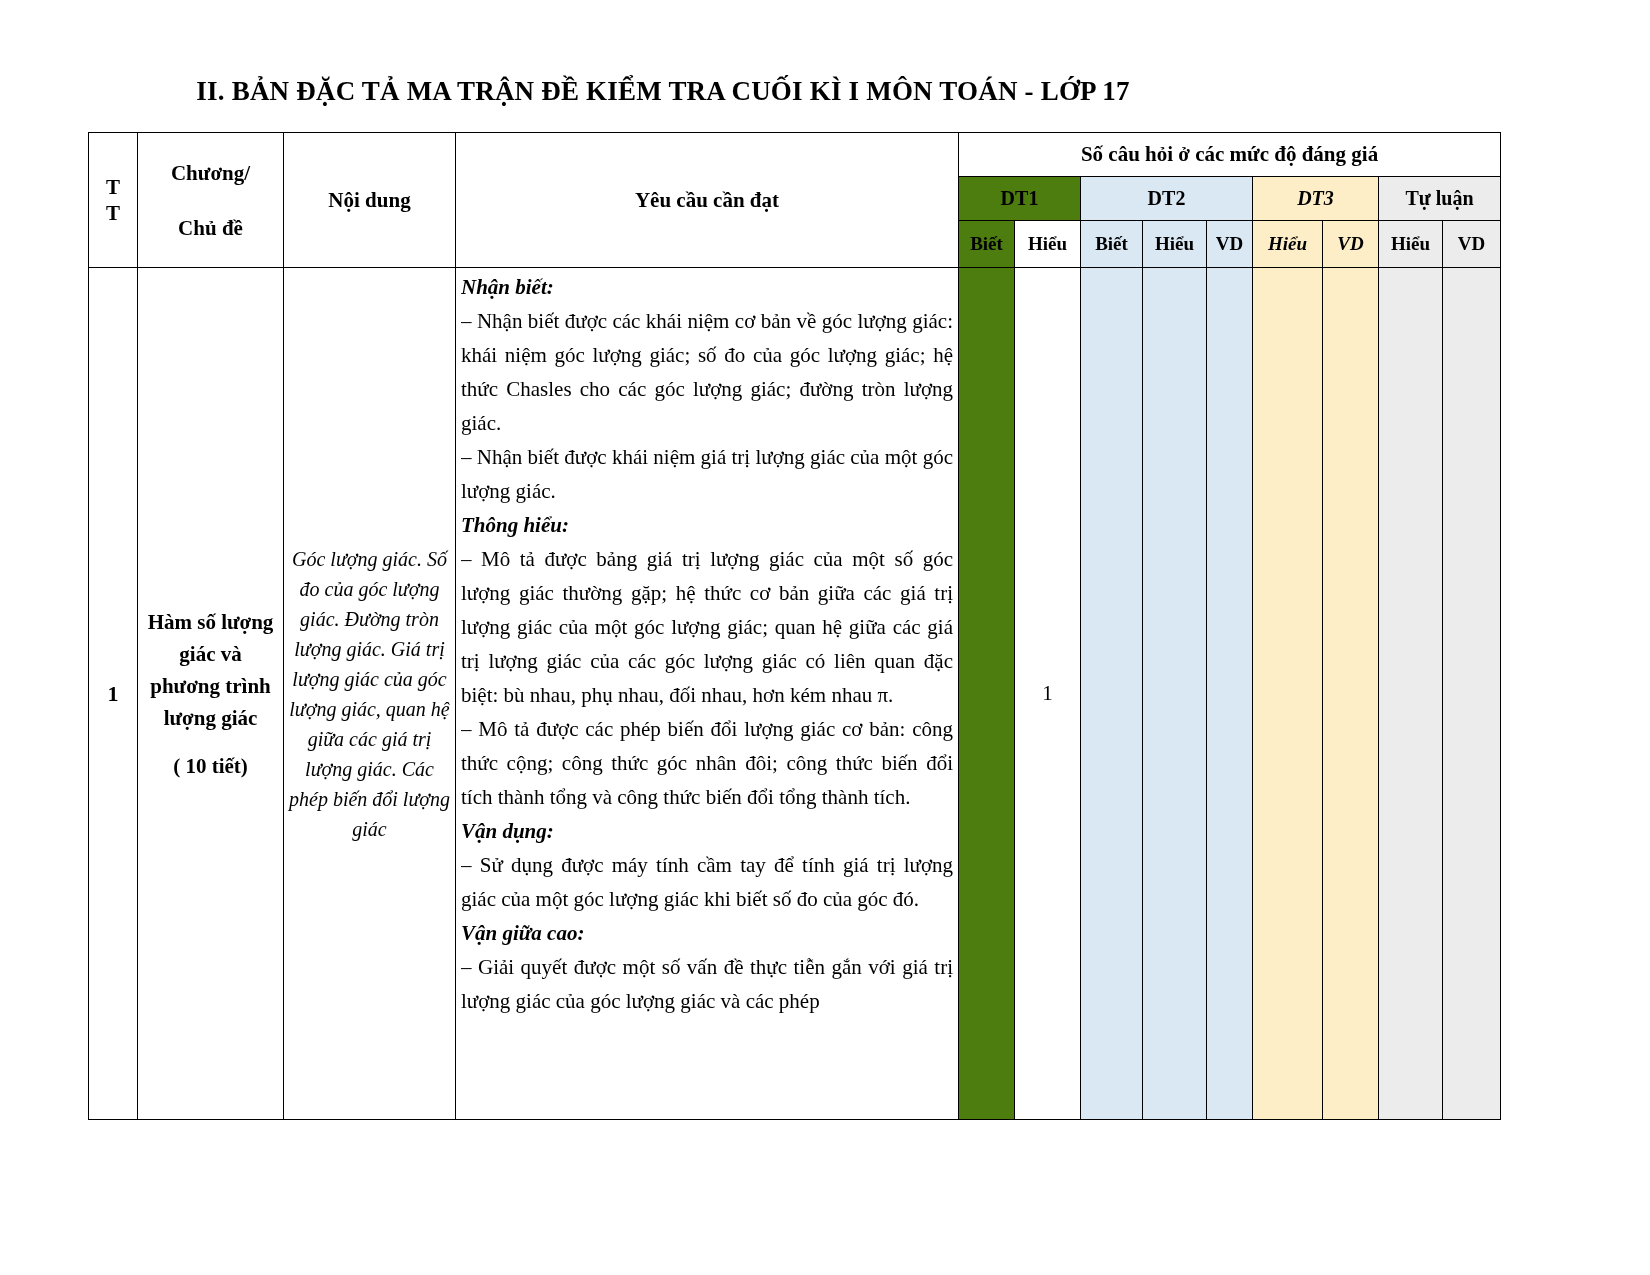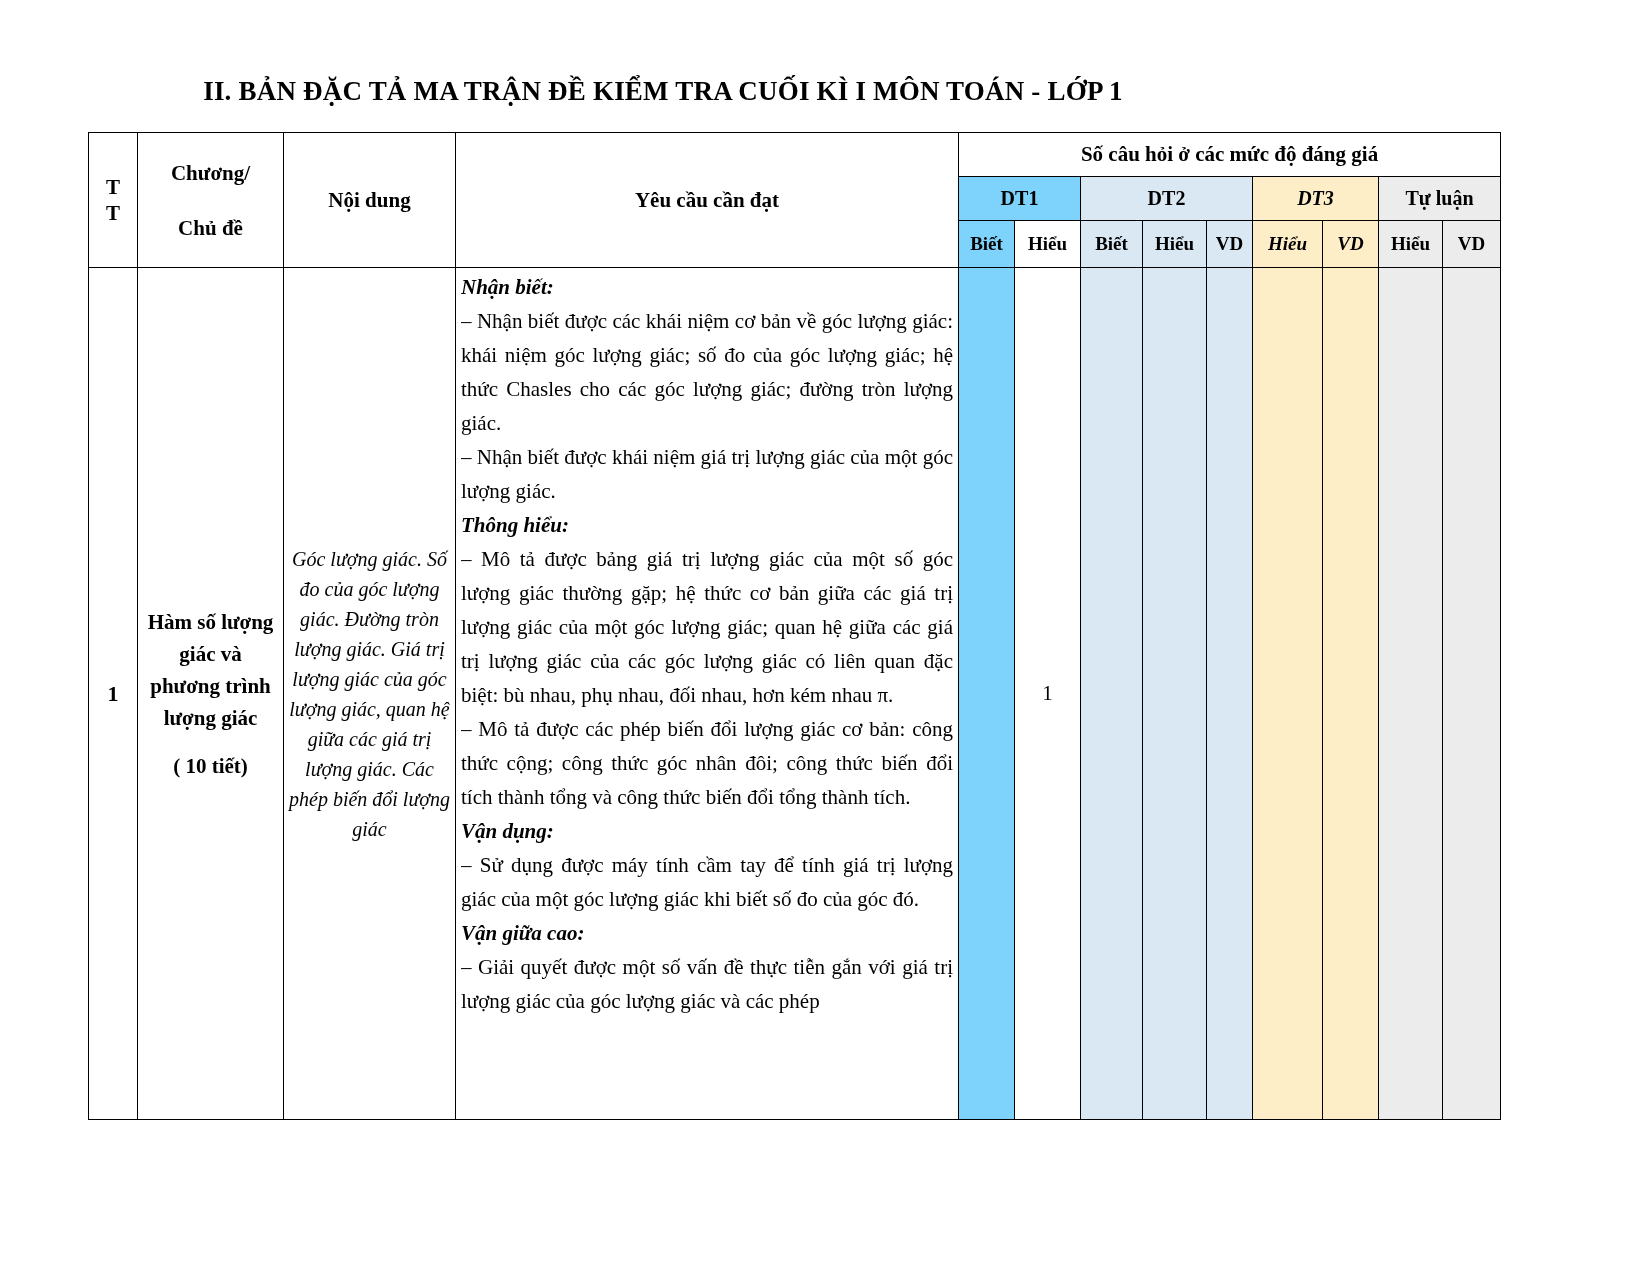--- a/index.html
+++ b/index.html
@@ -39,21 +39,21 @@
   }
   thead th { font-weight: bold; text-align: center; vertical-align: middle; }
   tr.hrow-a th { height: 44px; font-size: 21px; }
   tr.hrow-b th { height: 44px; font-size: 20px; }
   tr.hrow-c th { height: 47px; font-size: 19px; }
   th.rspan { font-size: 21px; vertical-align: middle; }
   th.c-tt div { line-height: 26px; }
   th.c-chuong div { line-height: 26px; }
   th.c-chuong div + div { margin-top: 29px; }
 
-  .bg-green  { background: #7dd3fc; }
+  .bg-green  { background: #4d7c0f; }
   .bg-blue   { background: #dae8f4; }
   .bg-yellow { background: #fdeec8; font-style: italic; }
   .bg-gray   { background: #ececec; }
   .bg-white  { background: #ffffff; }
 
   tr.data-row { height: 852px; }
   td.cell-tt {
     text-align: center; vertical-align: middle;
     font-weight: bold; font-size: 22px;
   }
@@ -80,21 +80,21 @@
   }
   td.cell-count {
     text-align: center; vertical-align: middle; font-size: 21px;
   }
 </style>
 </head>
 <body>
 
 <div class="page">
 
-  <div class="doc-title">II. BẢN ĐẶC TẢ MA TRẬN ĐỀ KIỂM TRA CUỐI KÌ I MÔN TOÁN - LỚP 1</div>
+  <div class="doc-title">II. BẢN ĐẶC TẢ MA TRẬN ĐỀ KIỂM TRA CUỐI KÌ I MÔN TOÁN - LỚP 17</div>
 
   <table class="matrix">
     <colgroup>
       <col style="width:49px">
         <col style="width:146px">
         <col style="width:172px">
         <col style="width:503px">
       <col style="width:56px">
         <col style="width:66px">
       <col style="width:62px">

